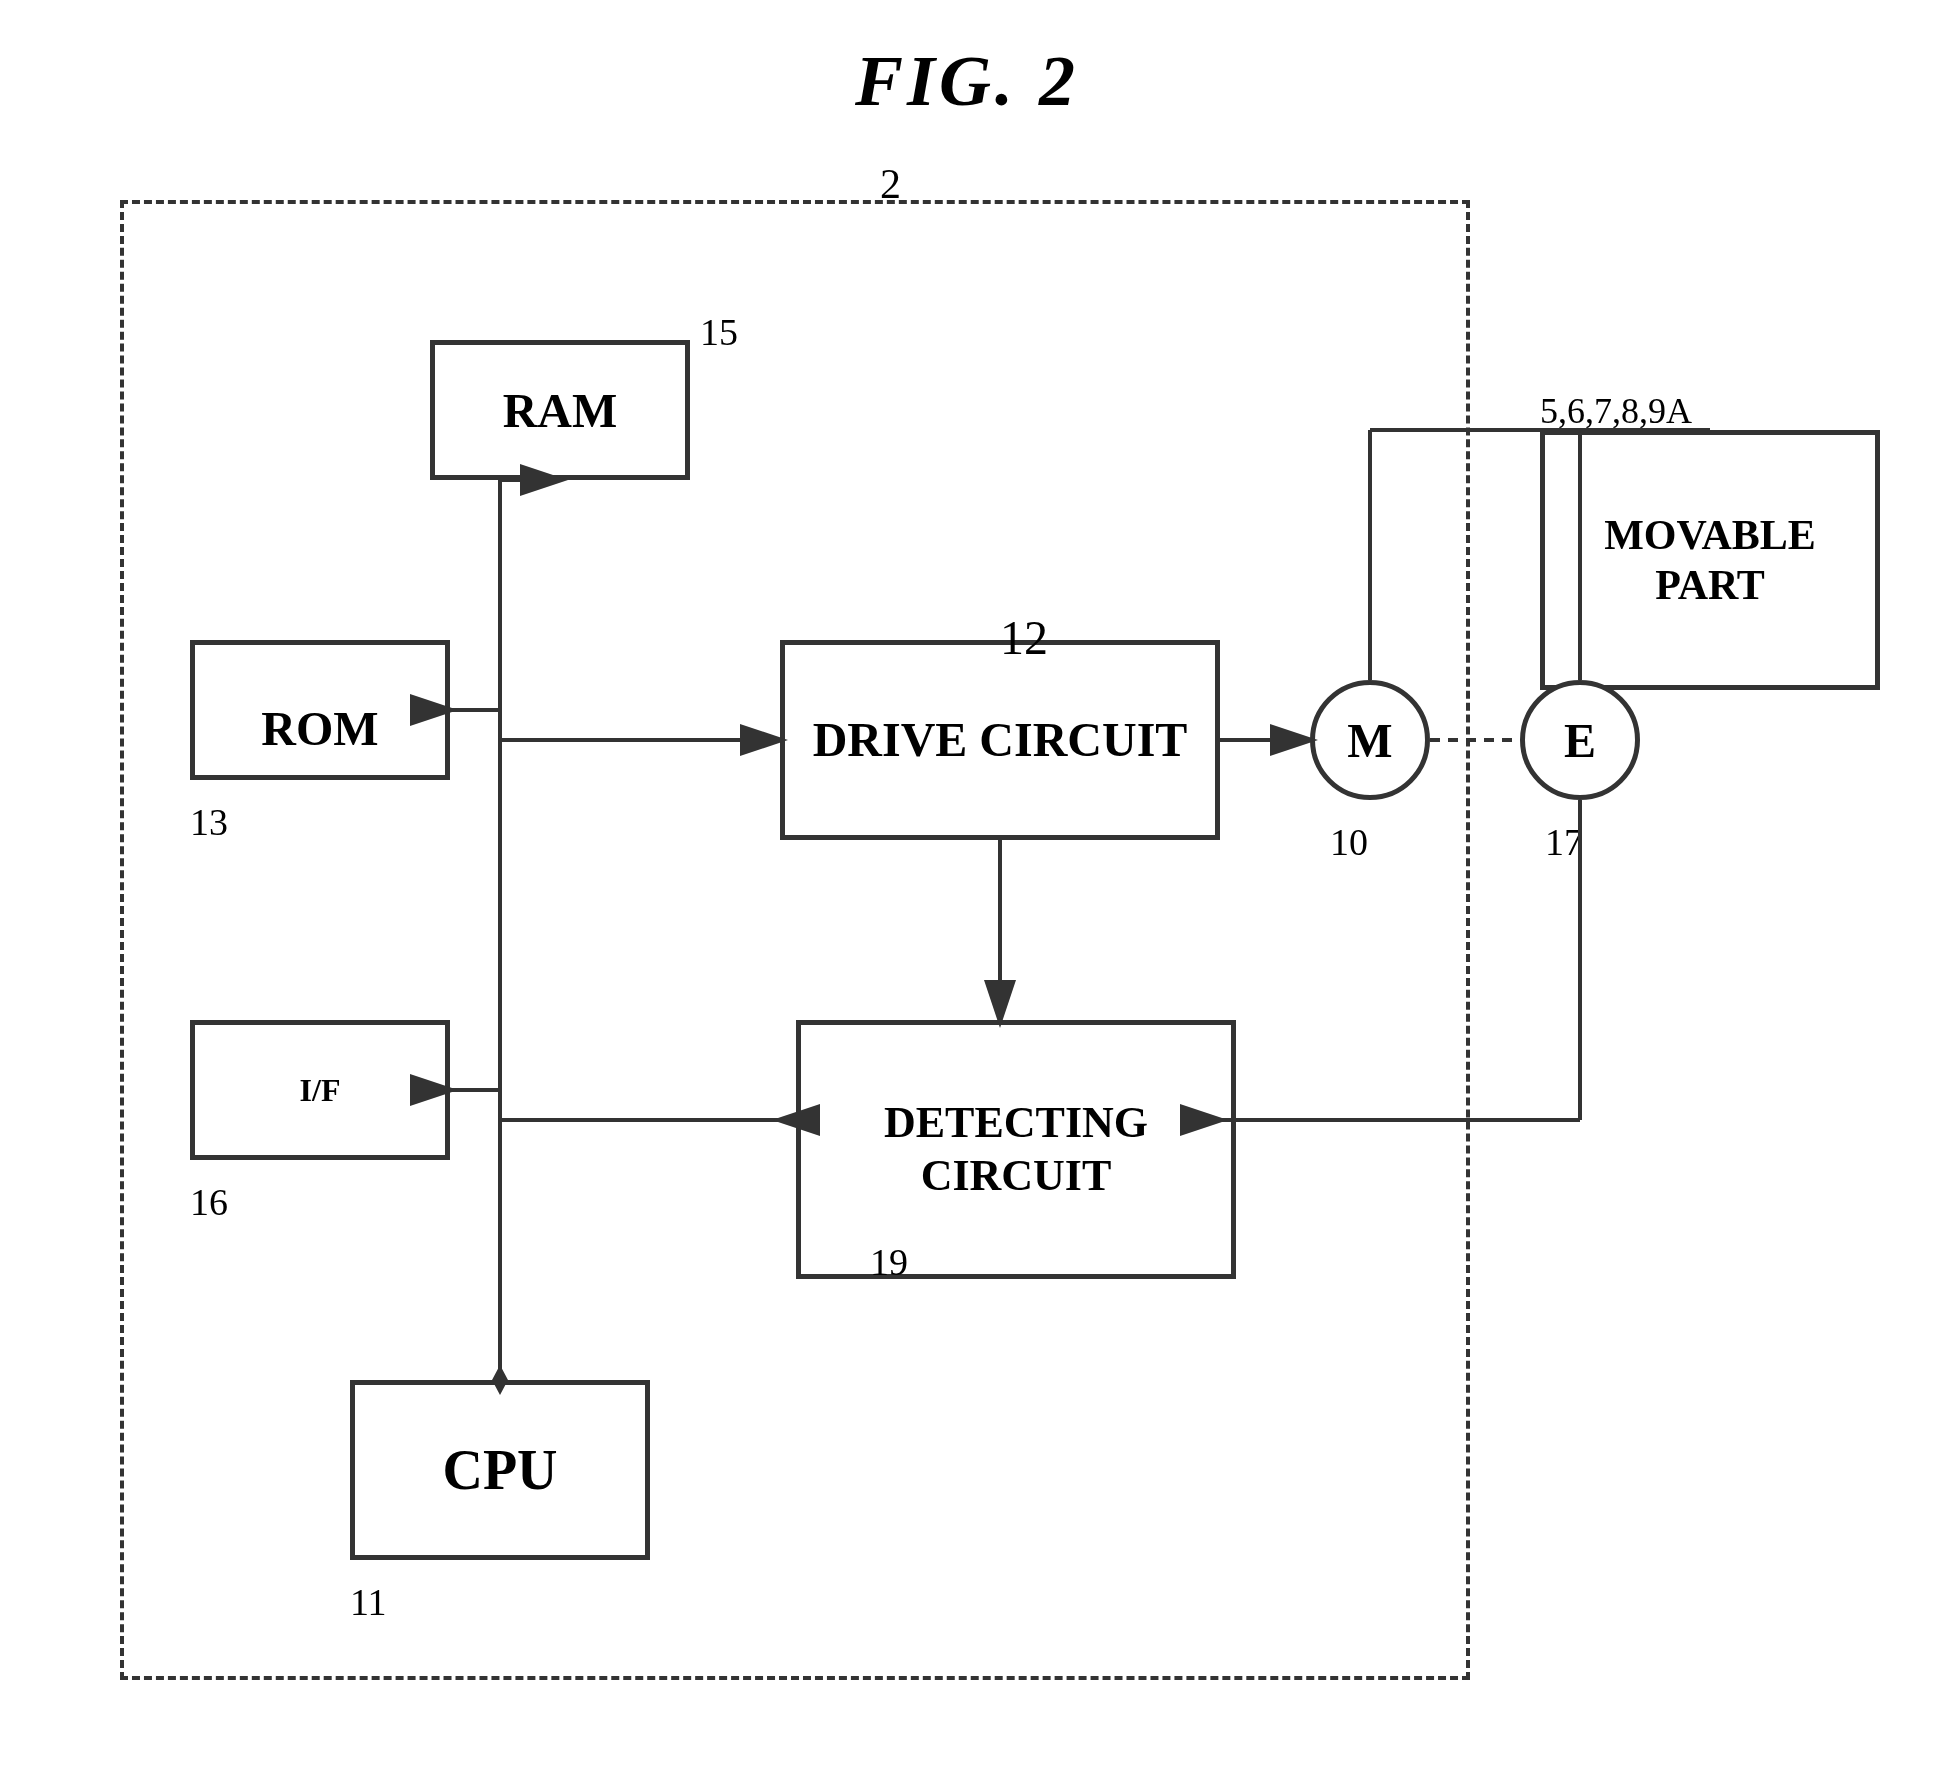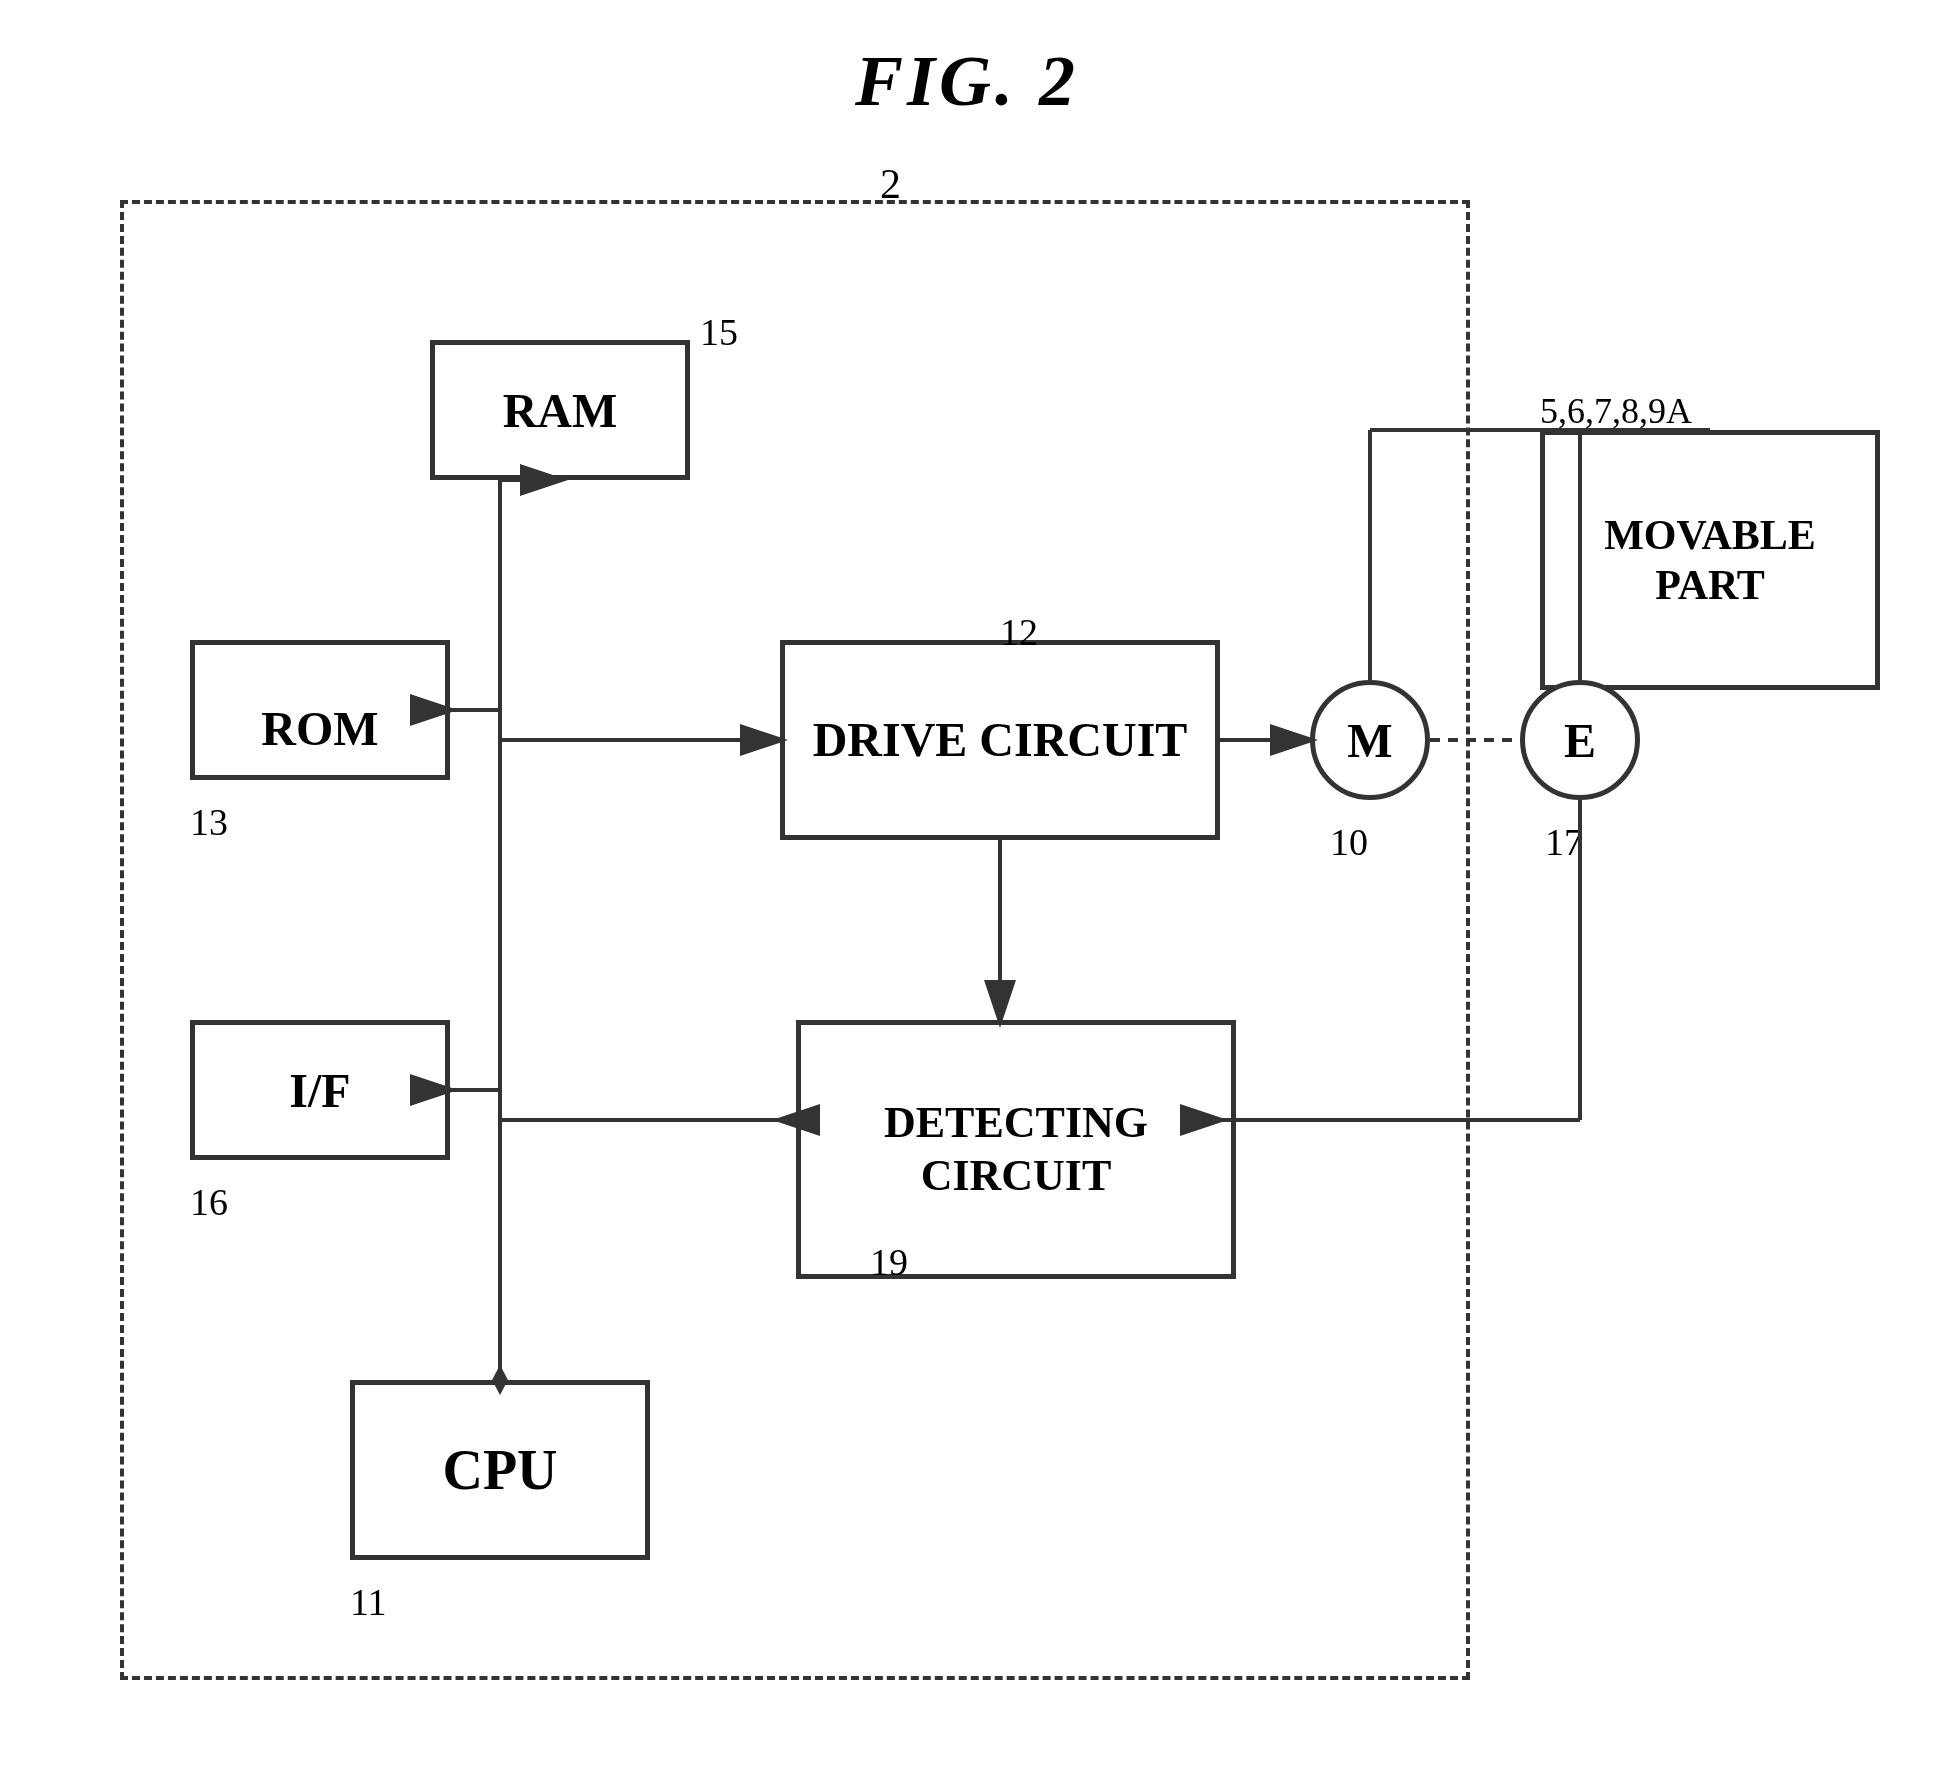--- a/index.html
+++ b/index.html
@@ -119,21 +119,21 @@
       border: 5px solid #333;
       display: flex;
       align-items: center;
       justify-content: center;
     }
     .drive-box .box-text { font-size: 48px; font-weight: bold; text-align: center; line-height: 1.2; }
     .label-12 {
       position: absolute;
       top: 610px;
       left: 1000px;
-      font-size: 38px;
+      font-size: 48px;
     }
 
     
     .detect-box {
       position: absolute;
       top: 1020px;
       left: 796px;
       width: 440px;
       height: 259px;
       border: 5px solid #333;
@@ -154,21 +154,21 @@
       position: absolute;
       top: 1020px;
       left: 190px;
       width: 260px;
       height: 140px;
       border: 5px solid #333;
       display: flex;
       align-items: center;
       justify-content: center;
     }
-    .if-box .box-text { font-size: 48px; font-weight: bold; }
+    .if-box .box-text { font-size: 32px; font-weight: bold; }
     .label-16 {
       position: absolute;
       top: 1180px;
       left: 190px;
       font-size: 38px;
     }
 
     
     .cpu-box {
       position: absolute;

